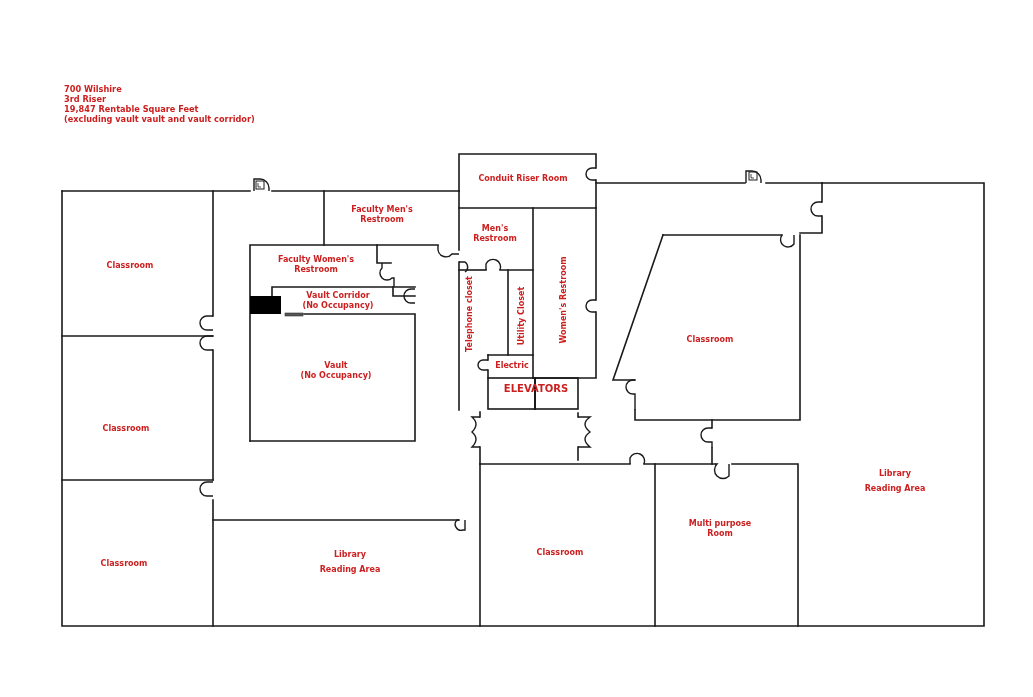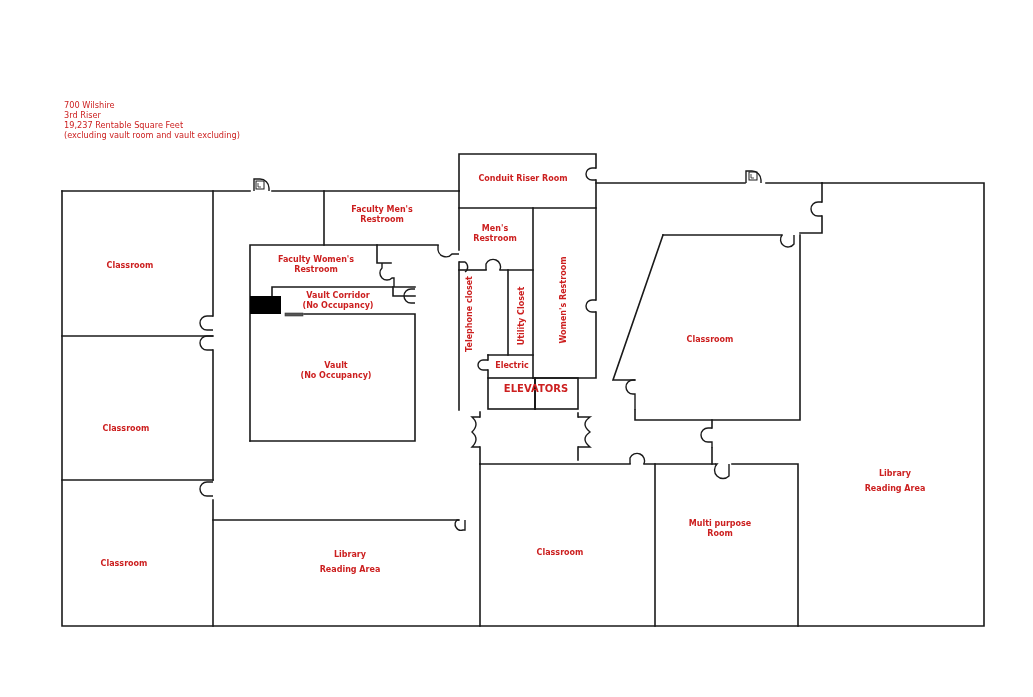--- a/index.html
+++ b/index.html
@@ -1,32 +1,32 @@
 <!DOCTYPE html>
 <html><head>
 <meta charset="utf-8">
 <style>
   html, body { margin: 0; padding: 0; background: #ffffff; }
   body { width: 1033px; height: 697px; position: relative; overflow: hidden; font-family: "DejaVu Sans", sans-serif; }
-  #header { position: absolute; left: 64px; top: 100px; color: #cc1f1f; font-size: 8.2px; font-weight: normal; line-height: 10px; }
+  #header { position: absolute; left: 64px; top: 84px; color: #cc1f1f; font-size: 8.2px; font-weight: bold; line-height: 10px; }
   #header div { white-space: nowrap; }
   svg { position: absolute; left: 0; top: 0; }
   .wall { stroke: #1a1a1a; stroke-width: 1.6; fill: none; stroke-linecap: square; }
   .door { stroke: #1a1a1a; stroke-width: 1.4; fill: none; }
   .lbl { fill: #cc1f1f; font-family: "DejaVu Sans", sans-serif; font-weight: bold; font-size: 8px; text-anchor: middle; }
   .lbl-big { font-size: 10px; }
 </style>
 </head>
 <body>
 
 <div id="header">
   <div>700 Wilshire</div>
   <div>3rd Riser</div>
-  <div>19,237 Rentable Square Feet</div>
-  <div>(excluding vault room and vault excluding)</div>
+  <div>19,847 Rentable Square Feet</div>
+  <div>(excluding vault vault and vault corridor)</div>
 </div>
 
 <svg width="1033" height="697" viewBox="0 0 1033 697" xmlns="http://www.w3.org/2000/svg">
   <g>
 
     <polyline class="wall" points="62,191 250,191"></polyline>
     <polyline class="wall" points="272,191 459,191"></polyline>
     <polyline class="wall" points="62,191 62,626 984,626 984,183 822,183"></polyline>
     <polyline class="wall" points="596,183 745,183"></polyline>
     <polyline class="wall" points="766,183 822,183"></polyline>

